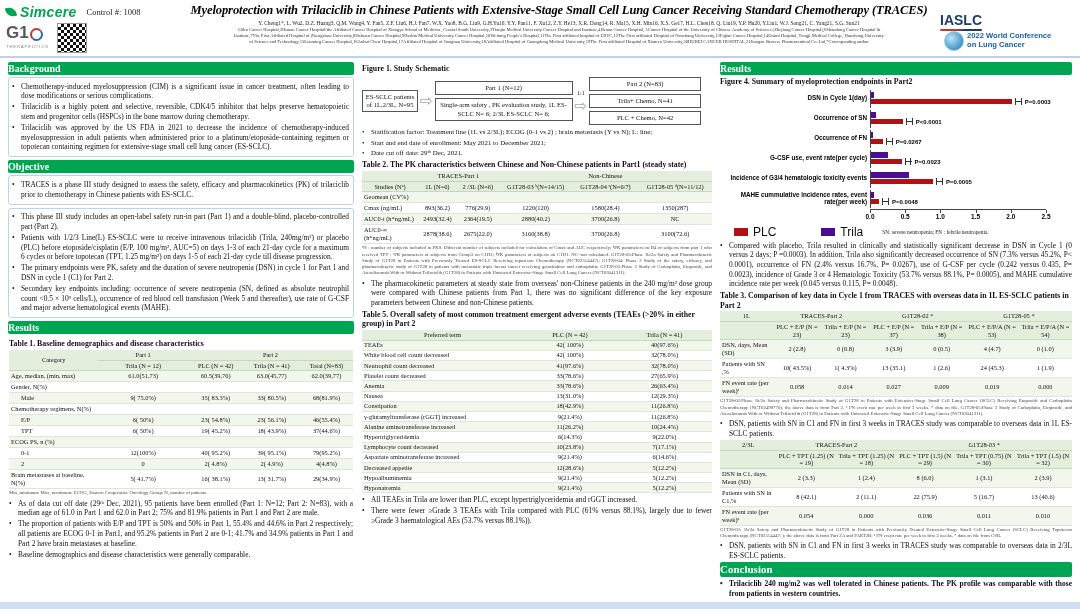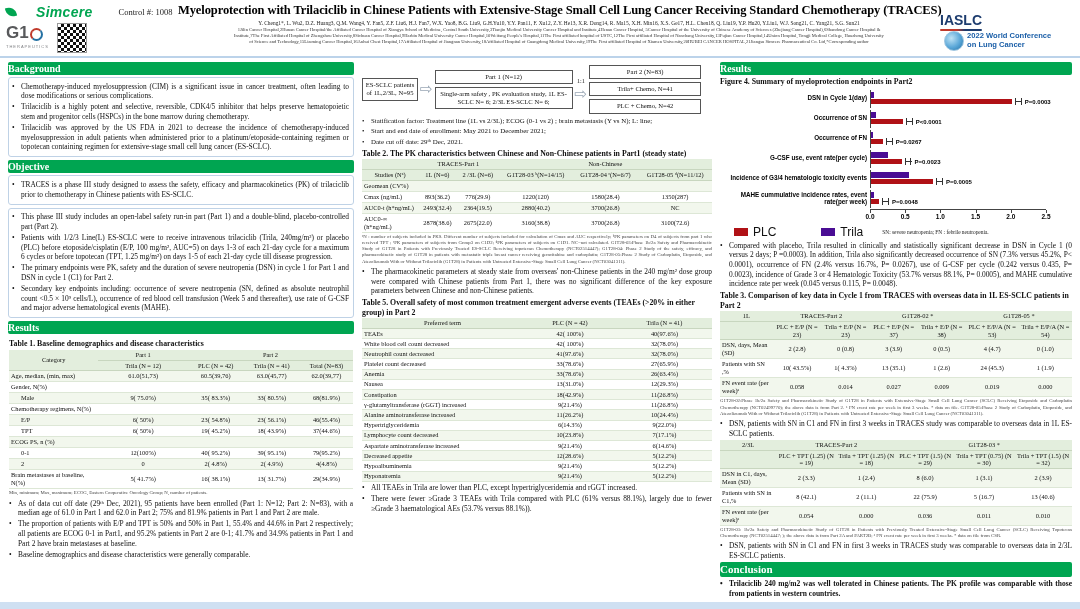--- a/index.html
+++ b/index.html
@@ -2,33 +2,33 @@
 <html><head>
 <meta charset="utf-8">
 <style>
   * { box-sizing: border-box; margin:0; padding:0; }
   body { width:1080px; height:609px; background:#fff; font-family:"Liberation Serif", serif; color:#111; }
   .poster { position:relative; width:1080px; height:609px; overflow:hidden; background:#fff; }
 
   
   .hdr { position:absolute; top:0; left:0; right:0; height:58px; border-bottom:2px solid #bcd3ea; background:#fff; }
   .hdr-left { position:absolute; left:6px; top:4px; width:170px; }
-  .brand-row { display:flex; align-items:center; gap:20px; }
+  .brand-row { display:flex; align-items:center; gap:4px; }
   .leaf { width:10px; height:10px; background:#00A551; border-radius:0 8px 0 8px; display:inline-block; transform:rotate(-15deg); }
   .simcere { color:#00A551; font-weight:bold; font-style:italic; font-size:14px; font-family:"Liberation Sans", sans-serif; letter-spacing:0.3px; }
   .control { font-size:8.5px; color:#222; margin-left:6px; }
   .brand-row2 { display:flex; align-items:flex-start; gap:8px; margin-top:3px; }
   .g1g { font-family:"Liberation Sans", sans-serif; font-weight:bold; font-size:17px; color:#58595b; }
   .g1ring { display:inline-block; width:13px; height:13px; border-radius:50%; border:2.5px solid #c0392b; border-bottom-color:#2471a3; border-right-color:#2471a3; vertical-align:middle; margin-left:1px; }
   .g1t { font-family:"Liberation Sans", sans-serif; font-size:4px; color:#808285; letter-spacing:1px; margin-top:1px; }
   .qr { width:30px; height:30px; border:1px solid #999; background:
         repeating-conic-gradient(#111 0% 25%, #fff 0% 50%);
         background-size:6px 6px; }
   .hdr-center { position:absolute; left:178px; top:3px; width:762px; text-align:center; }
-  .title { font-size:12.5px; font-weight:bold; white-space:nowrap; letter-spacing:-0.1px; color:#000; }
+  .title { font-size:12.5px; font-weight:bold; white-space:nowrap; letter-spacing:-0.1px; color:#000;font-style:italic; }
   .authors { font-size:5.4px; color:#222; margin-top:2px; white-space:nowrap; }
   .affils { font-size:4.6px; color:#333; line-height:1.35; margin-top:1px; }
   .hdr-right { position:absolute; right:4px; top:8px; width:136px; }
   .iaslc { font-family:"Liberation Sans", sans-serif; font-weight:bold; color:#1d3c6e; font-size:14px; display:inline-block; vertical-align:top; margin-top:4px; }
   .iaslc-bar { height:2px; background:linear-gradient(90deg,#c0392b 40%, #1d3c6e 60%); margin-top:1px; border-radius:1px; }
   .wclc { display:inline-flex; align-items:center; gap:3px; margin-left:4px; }
   .globe { width:20px; height:20px; border-radius:50%; background:radial-gradient(circle at 35% 35%, #bfe3f5, #5aa7d8 55%, #2471a3); display:inline-block; border:1px solid #9cc4e0; }
   .wclc-txt { font-family:"Liberation Sans", sans-serif; font-weight:bold; color:#1b5fa8; font-size:7.6px; line-height:1.15; text-align:left; }
 
   
@@ -281,20 +281,21 @@
           </div>
           <div class="bullet">
             <span class="bm">•</span>
             <span>Baseline demographics and disease characteristics were generally comparable.</span>
           </div>
         </div>
     </div>
   </section>
 
   <section class="col col-mid">
+    <div class="fig-title">Figure 1. Study Schematic</div>
     <div class="schematic">
       <div class="sbox" style="width:56px;">ES-SCLC patients of 1L,2/3L, N=95</div>
       <span class="arrow">⇨</span>
       <div class="scol" style="width:138px;">
         <div class="sbox">Part 1  (N=12)</div>
         <div class="sbox">Single-arm safety , PK evaluation study, 1L ES-SCLC N= 6; 2/3L ES-SCLC N= 6;</div>
       </div>
       <div class="scol" style="align-items:center;">
         <div class="ratio">1:1</div>
         <span class="arrow">⇨</span>

